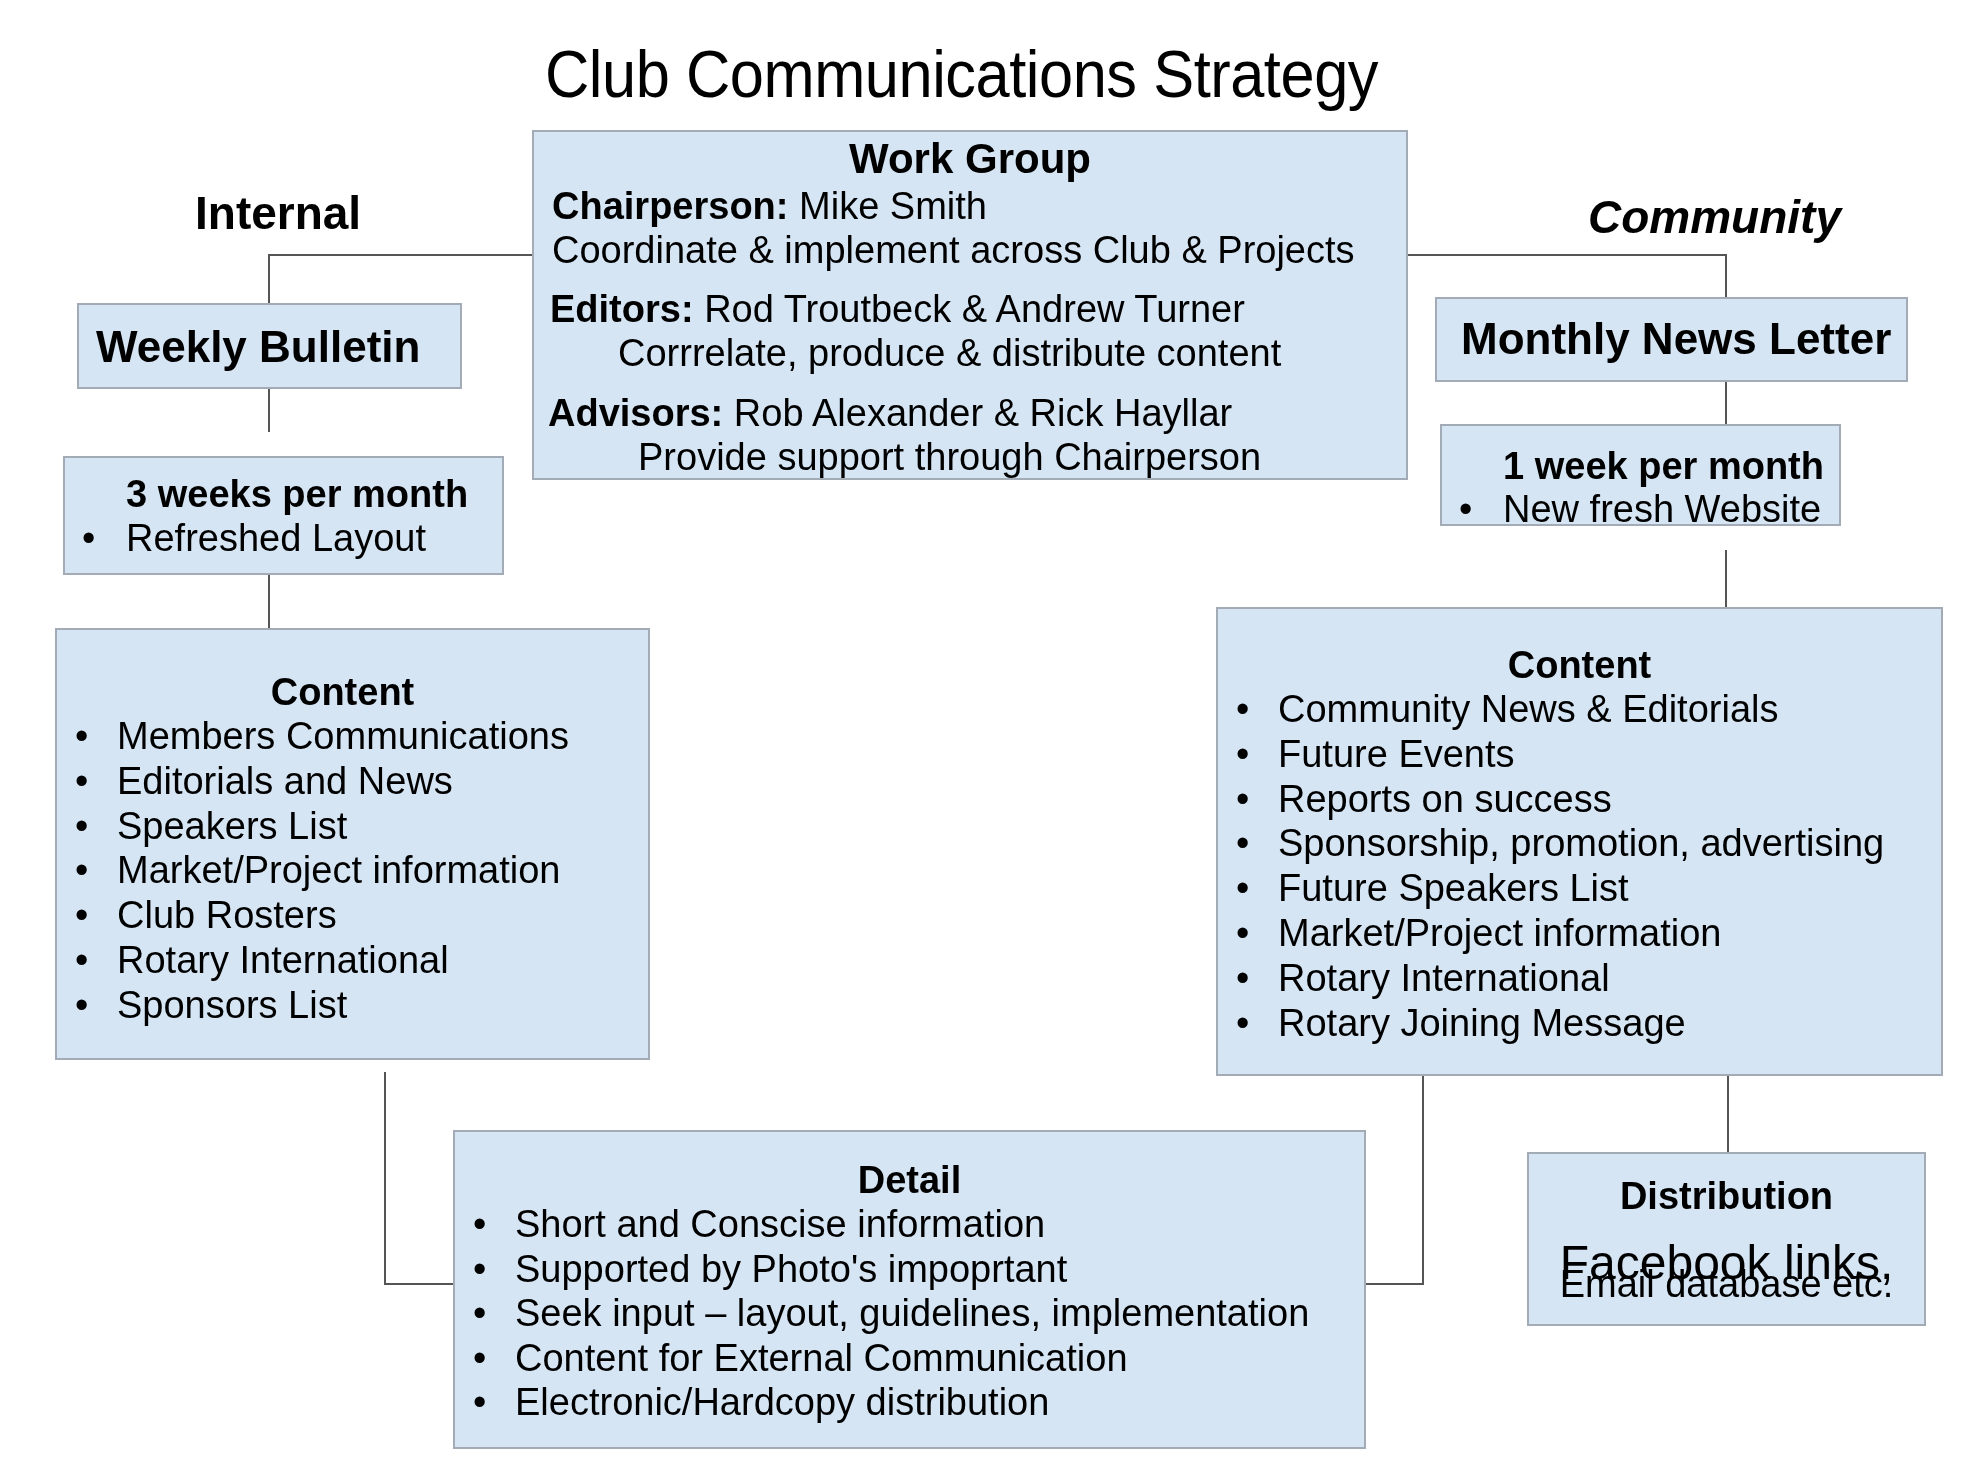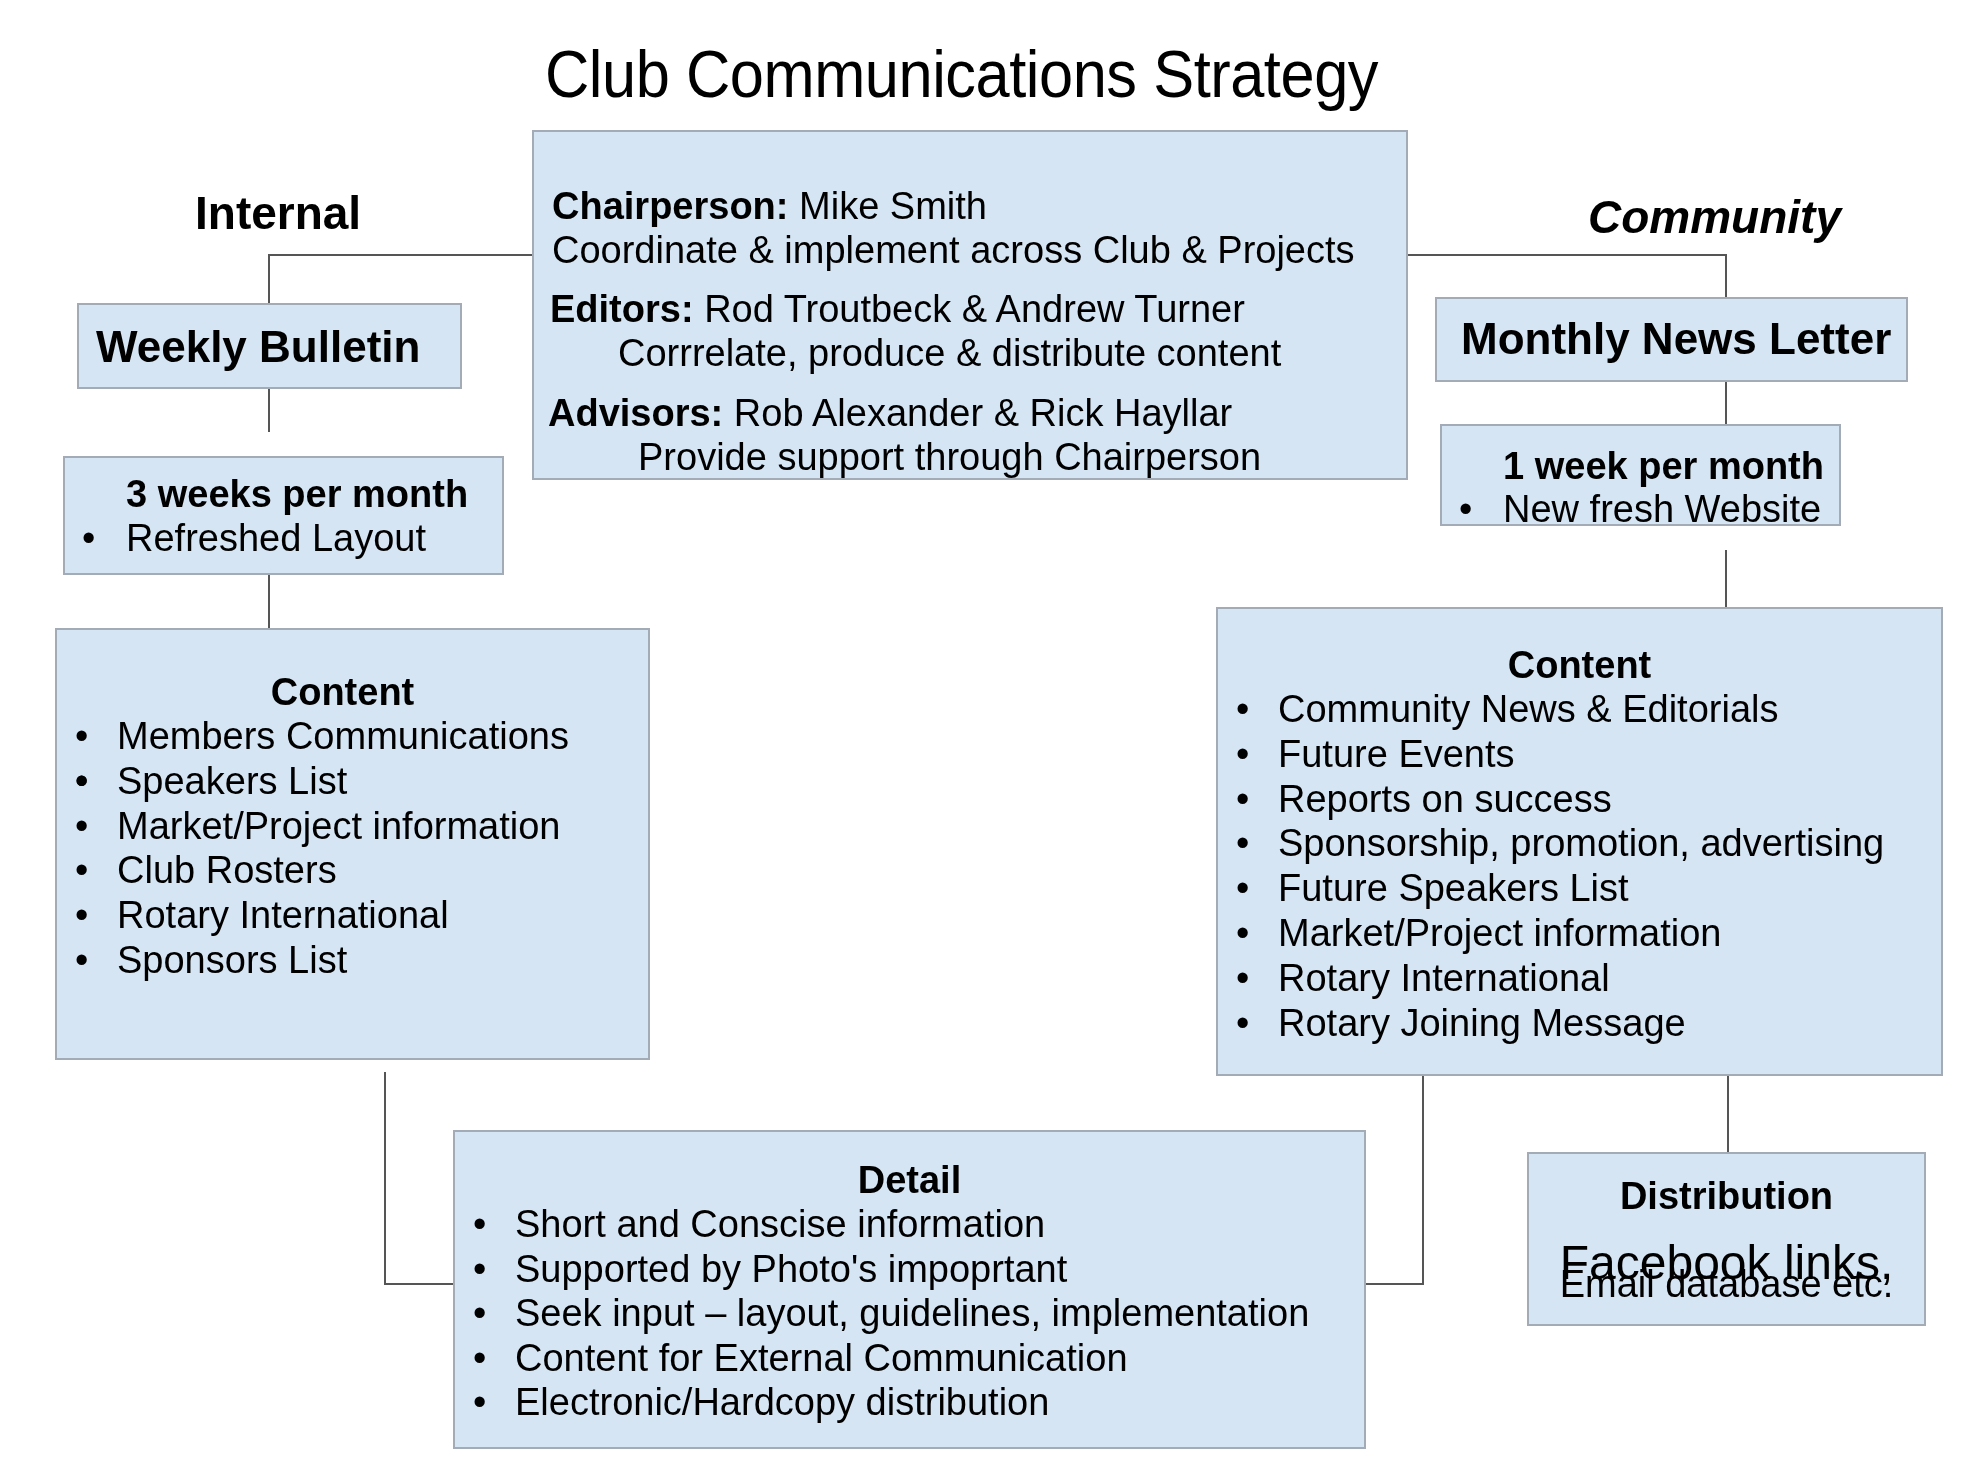--- a/index.html
+++ b/index.html
@@ -41,20 +41,21 @@
 <div>
   <div class="line" style="left:384px; top:1072px; width:2px; height:213px;"></div>
   <div class="line" style="left:384px; top:1283px; width:70px; height:2px;"></div>
 </div>
 <div>
   <div class="line" style="left:1422px; top:1075px; width:2px; height:210px;"></div>
   <div class="line" style="left:1364px; top:1283px; width:60px; height:2px;"></div>
 </div>
 
 <div class="box" style="left:532px; top:130px; width:876px; height:350px;">
+  <div class="abs hdr" style="left:0; width:100%; text-align:center; top:2px; font-size:42px; line-height:50px;">Work Group</div>
   <div class="abs wg-line" style="left:18px; top:52px;">
     <b>Chairperson: </b>
     <span>Mike Smith</span>
   </div>
   <div class="abs wg-line" style="left:18px; top:96px;">Coordinate &amp; implement across Club &amp; Projects</div>
   <div class="abs wg-line" style="left:16px; top:155px;">
     <b>Editors: </b>
     <span>Rod Troutbeck &amp; Andrew Turner</span>
   </div>
   <div class="abs wg-line" style="left:84px; top:199px;">Corrrelate, produce &amp; distribute content</div>
@@ -73,21 +74,21 @@
   <div class="abs hdr" style="left:61px; top:14px; font-size:38px; line-height:44px;">3 weeks per month</div>
   <ul class="bul abs" style="left:17px; top:58px; font-size:38px; line-height:44px;">
     <li><span class="dot">•</span><span style="padding-left:44px;">Refreshed Layout</span></li>
   </ul>
 </div>
 
 <div class="box" style="left:55px; top:628px; width:595px; height:432px;">
   <div class="abs hdr" style="left:0; width:100%; text-align:center; margin-left:-10px; top:40px; font-size:38px; line-height:44px;">Content</div>
   <ul class="bul abs" style="left:18px; top:84px; font-size:38px; line-height:44.8px;">
     <li><span class="dot">•</span><span style="padding-left:42px;">Members Communications</span></li>
-    <li><span class="dot">•</span></li>
+    <li><span class="dot">•</span><span style="padding-left:42px;">Editorials and News</span></li>
     <li><span class="dot">•</span><span style="padding-left:42px;">Speakers List</span></li>
     <li><span class="dot">•</span><span style="padding-left:42px;">Market/Project information</span></li>
     <li><span class="dot">•</span><span style="padding-left:42px;">Club Rosters</span></li>
     <li><span class="dot">•</span><span style="padding-left:42px;">Rotary International</span></li>
     <li><span class="dot">•</span><span style="padding-left:42px;">Sponsors List</span></li>
   </ul>
 </div>
 
 <div class="box" style="left:1435px; top:297px; width:473px; height:85px;">
   <div class="abs hdr" style="left:24px; top:14px; font-size:44px; line-height:52px;">Monthly News Letter</div>

